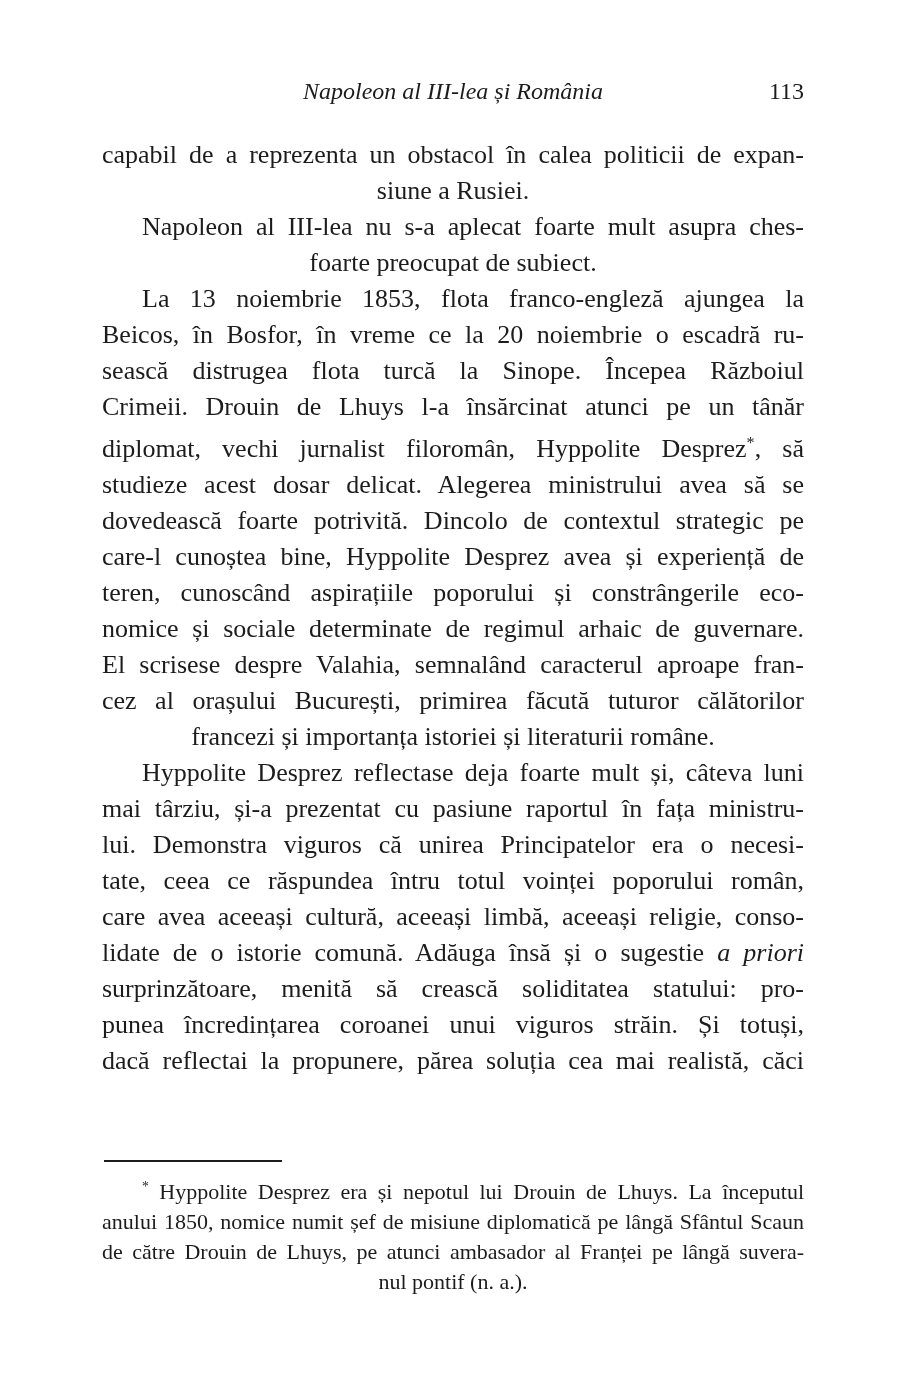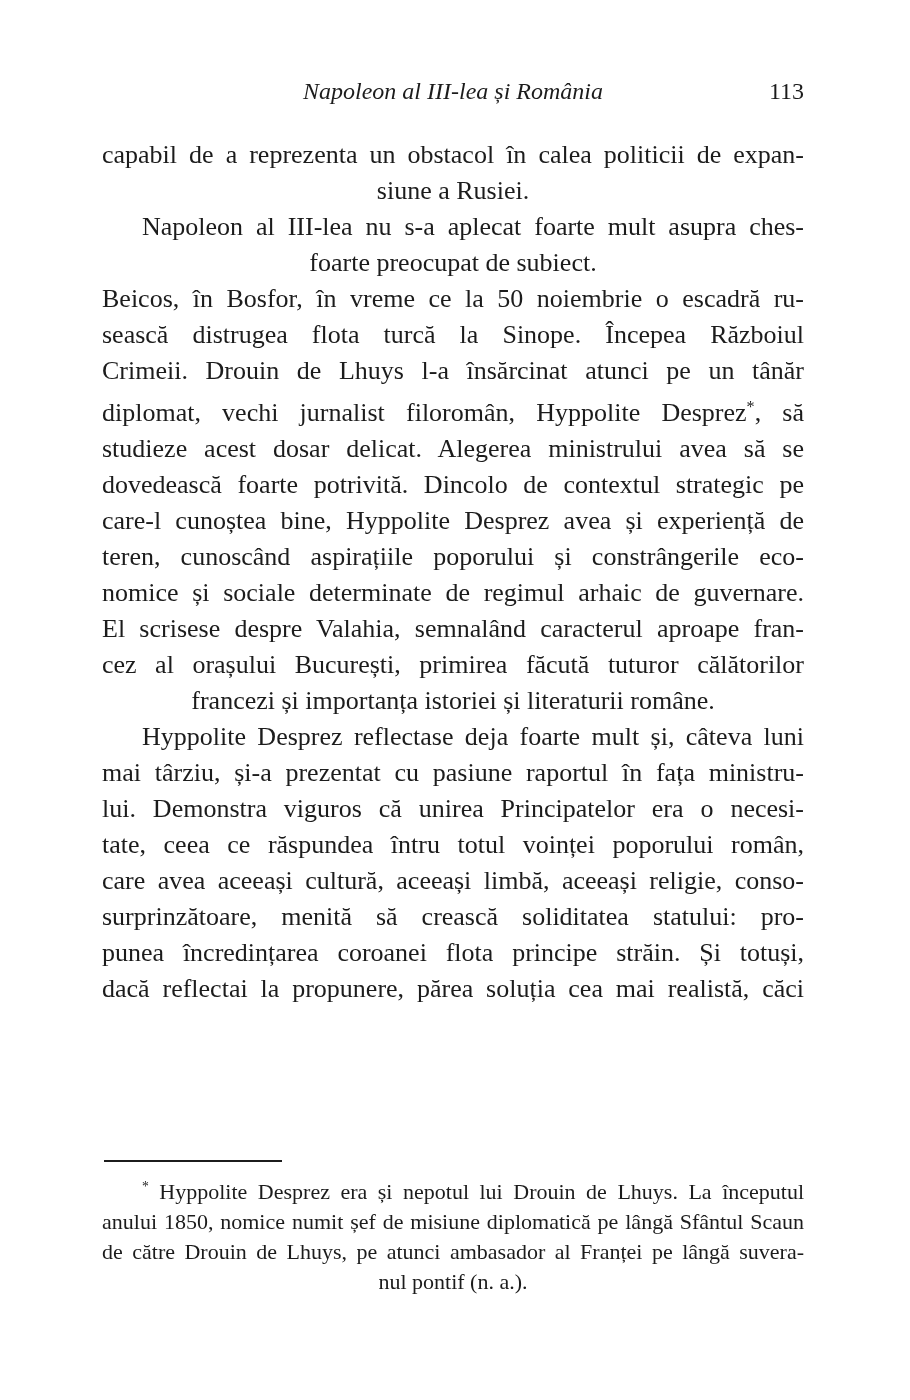--- a/index.html
+++ b/index.html
@@ -46,39 +46,41 @@
   <div class="textblock running-header">
     <div class="title">Napoleon al III-lea și România</div>
     <div class="folio">113</div>
   </div>
 
   <div class="textblock bodytext">
       <div class="line just"><span>capabil de a reprezenta un obstacol în calea politicii de expan-</span></div>
       <div class="line"><span>siune a Rusiei.</span></div>
       <div class="line just ind"><span>Napoleon al III-lea nu s-a aplecat foarte mult asupra ches-</span></div>
       <div class="line"><span>foarte preocupat de subiect.</span></div>
-      <div class="line just"><span>Beicos, în Bosfor, în vreme ce la 50 noiembrie o escadră ru-</span></div>
+      <div class="line just ind"><span>La 13 noiembrie 1853, flota franco-engleză ajungea la</span></div>
+      <div class="line just"><span>Beicos, în Bosfor, în vreme ce la 20 noiembrie o escadră ru-</span></div>
       <div class="line just"><span>sească distrugea flota turcă la Sinope. Începea Războiul</span></div>
       <div class="line just"><span>Crimeii. Drouin de Lhuys l-a însărcinat atunci pe un tânăr</span></div>
       <div class="line just"><span>diplomat, vechi jurnalist filoromân, Hyppolite Desprez</span><span class="sup">*</span><span>, să</span></div>
       <div class="line just"><span>studieze acest dosar delicat. Alegerea ministrului avea să se</span></div>
       <div class="line just"><span>dovedească foarte potrivită. Dincolo de contextul strategic pe</span></div>
       <div class="line just"><span>care-l cunoștea bine, Hyppolite Desprez avea și experiență de</span></div>
       <div class="line just"><span>teren, cunoscând aspirațiile poporului și constrângerile eco-</span></div>
       <div class="line just"><span>nomice și sociale determinate de regimul arhaic de guvernare.</span></div>
       <div class="line just"><span>El scrisese despre Valahia, semnalând caracterul aproape fran-</span></div>
       <div class="line just"><span>cez al orașului București, primirea făcută tuturor călătorilor</span></div>
       <div class="line"><span>francezi și importanța istoriei și literaturii române.</span></div>
       <div class="line just ind"><span>Hyppolite Desprez reflectase deja foarte mult și, câteva luni</span></div>
       <div class="line just"><span>mai târziu, și-a prezentat cu pasiune raportul în fața ministru-</span></div>
       <div class="line just"><span>lui. Demonstra viguros că unirea Principatelor era o necesi-</span></div>
       <div class="line just"><span>tate, ceea ce răspundea întru totul voinței poporului român,</span></div>
       <div class="line just"><span>care avea aceeași cultură, aceeași limbă, aceeași religie, conso-</span></div>
+      <div class="line just"><span>lidate de o istorie comună. Adăuga însă și o sugestie </span><span class="italic">a priori</span></div>
       <div class="line just"><span>surprinzătoare, menită să crească soliditatea statului: pro-</span></div>
-      <div class="line just"><span>punea încredințarea coroanei flota principe străin. Și totuși,</span></div>
+      <div class="line just"><span>punea încredințarea coroanei unui viguros străin. Și totuși,</span></div>
       <div class="line just"><span>dacă reflectai la propunere, părea soluția cea mai realistă, căci</span></div>
     </div>
 
   <div class="fn-rule"></div>
 
   <div class="textblock footnote">
       <div class="line just ind"><span class="sup">*</span><span> Hyppolite Desprez era și nepotul lui Drouin de Lhuys. La începutul</span></div>
       <div class="line just"><span>anului 1850, nomice numit șef de misiune diplomatică pe lângă Sfântul Scaun</span></div>
       <div class="line just"><span>de către Drouin de Lhuys, pe atunci ambasador al Franței pe lângă suvera-</span></div>
       <div class="line"><span>nul pontif (n. a.).</span></div>

